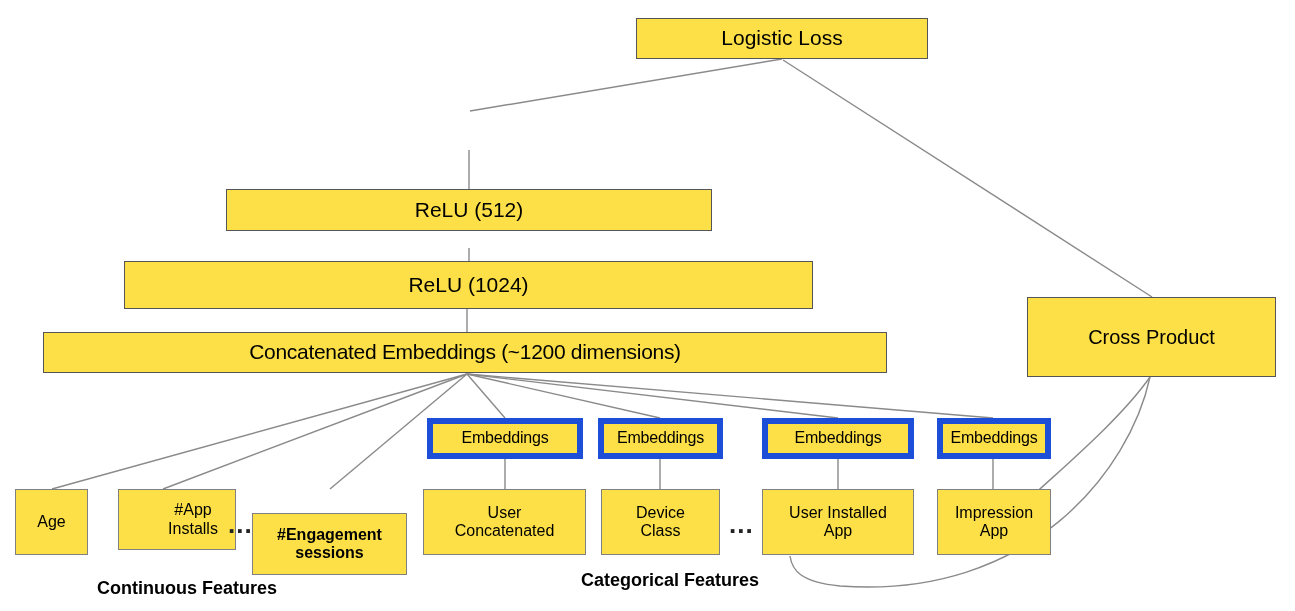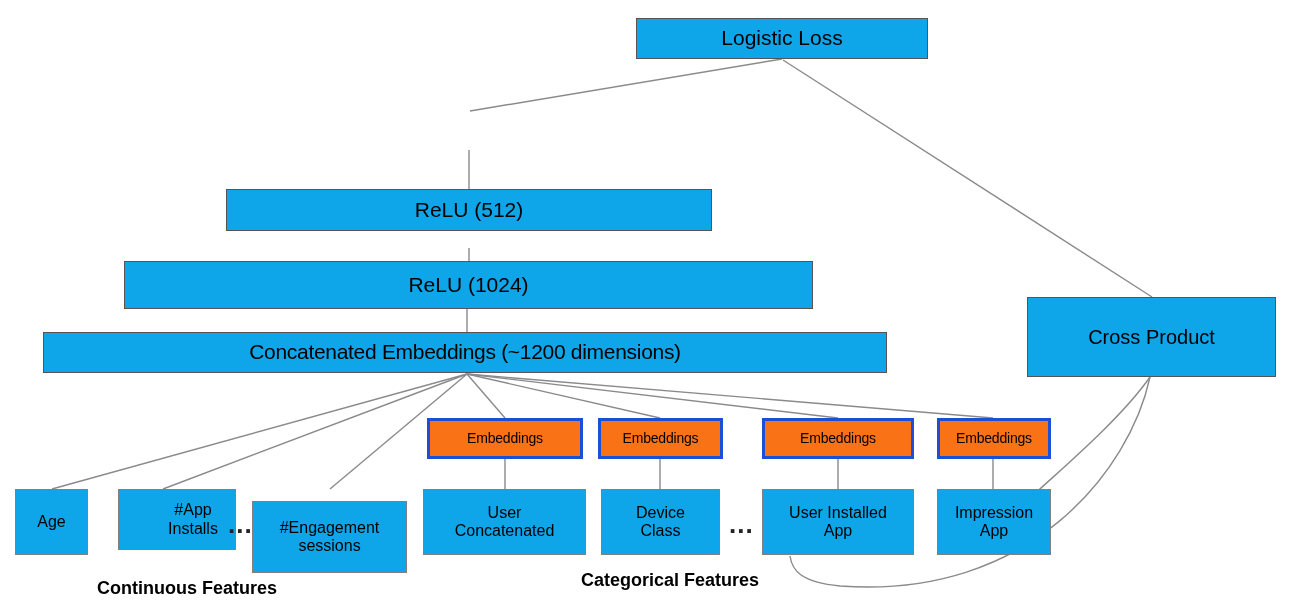--- a/index.html
+++ b/index.html
@@ -28,31 +28,31 @@
   }
   .node {
     position: absolute;
     box-sizing: border-box;
     display: flex;
     align-items: center;
     justify-content: center;
     text-align: center;
     line-height: 1.15;
     color: #000000;
-    background: #0ea5e9;
+    background: #fde047;
     border: 1px solid #808080;
     z-index: 2;
   }
   .node.strong-border {
     border: 1px solid #555555;
   }
   .node.emb {
-    background: #f97316;
-    border: 3px solid #1d4ed8;
-    font-size: 14px;
+    background: #fde047;
+    border: 6px solid #1d4ed8;
+    font-size: 16px;
     letter-spacing: -0.2px;
   }
   .node.wide-label {
     letter-spacing: -0.3px;
   }
   .label-big {
     font-size: 21px;
   }
   .label-mid {
     font-size: 20px;
@@ -161,21 +161,21 @@
 
   <div class="node label-small" style="left:118px; top:489px; width:118px; height:61px;padding-left:32px;">
     <span>
       <span>#App</span>
       <span>Installs</span>
     </span>
   </div>
 
   <div class="ellipsis" style="left:228px; top:511px;">...</div>
 
-  <div class="node label-small" style="left:252px; top:501px; width:155px; height:72px;">
+  <div class="node label-small" style="left:252px; top:513px; width:155px; height:62px;font-weight:bold;">
     <span>
       <span>#Engagement</span>
       <span>sessions</span>
     </span>
   </div>
 
   <div class="node label-small" style="left:423px; top:489px; width:163px; height:66px;">
     <span>
       <span>User</span>
       <span>Concatenated</span>

